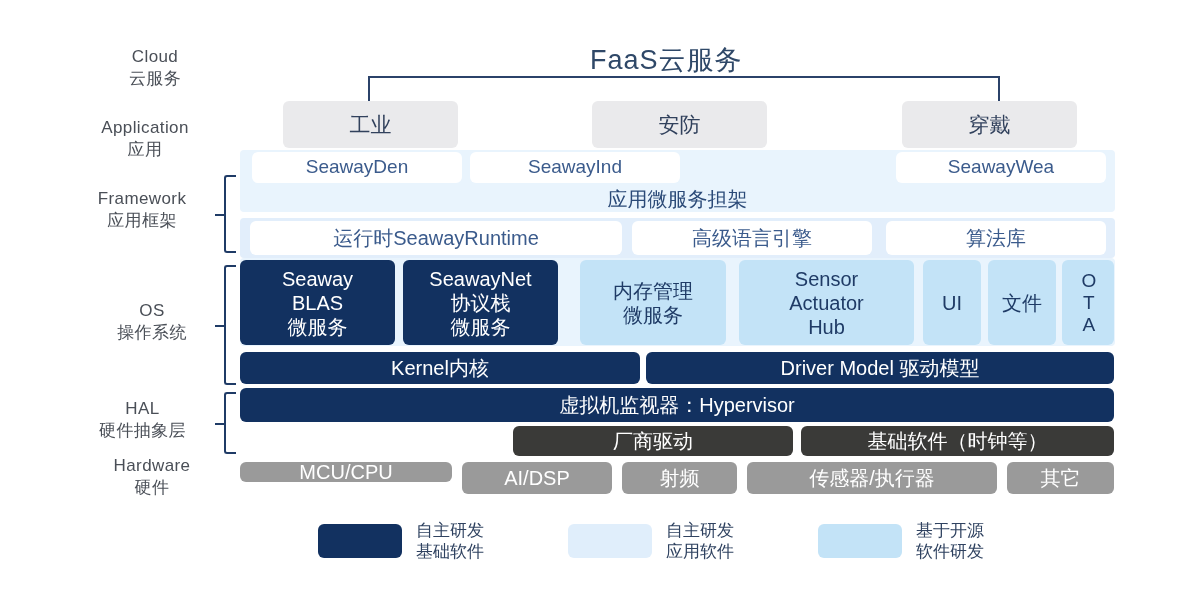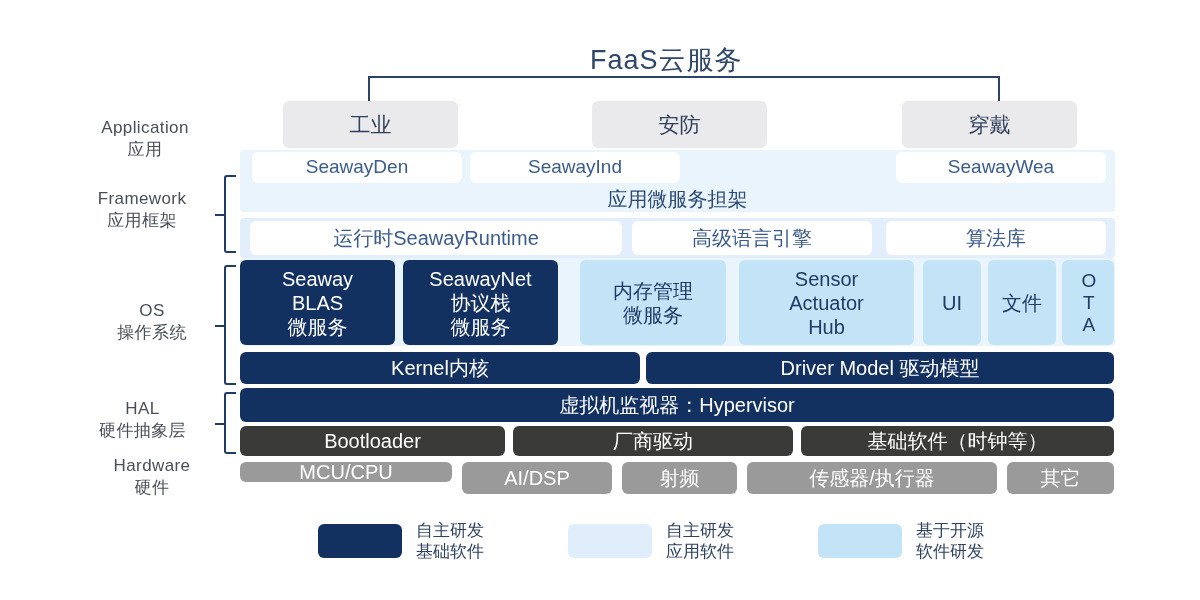--- a/index.html
+++ b/index.html
@@ -87,20 +87,24 @@
     color: #2f4260;
     line-height: 1.25;
     white-space: pre-line;
   }
 </style>
 </head>
 <body>
 
 <div id="stage">
 
+  <div class="layer-label" style="left:95px; top:46px; width:120px;">
+    <span class="en">Cloud</span>
+    <span class="cn">云服务</span>
+  </div>
 
   <div class="layer-label" style="left:62px; top:188px; width:160px;">
     <span class="en">Framework</span>
     <span class="cn">应用框架</span>
   </div>
 
   <div class="layer-label" style="left:70px; top:117px; width:150px;">
     <span class="en">Application</span>
     <span class="cn">应用</span>
   </div>
@@ -169,21 +173,20 @@
   <div class="box c-lightblue" style="left:988px; top:260px; width:68px; height:85px; font-size:20px;">文件</div>
   <div class="box c-lightblue" style="left:1062px; top:260px; width:52px; height:85px; font-size:19px;">
     <span class="vertical">OTA</span>
   </div>
 
   <div class="box c-navy" style="left:240px; top:352px; width:400px; height:32px; font-size:20px;">Kernel内核</div>
   <div class="box c-navy" style="left:646px; top:352px; width:468px; height:32px; font-size:20px;">Driver Model 驱动模型</div>
 
   <div class="box c-navy" style="left:240px; top:388px; width:874px; height:34px; font-size:20px;">虚拟机监视器：Hypervisor</div>
 
-  <div class="box c-darkgray" style="left:240px; top:426px; width:265px; height:30px; font-size:20px;">Bootloader</div>
   <div class="box c-darkgray" style="left:513px; top:426px; width:280px; height:30px; font-size:20px;">厂商驱动</div>
   <div class="box c-darkgray" style="left:801px; top:426px; width:313px; height:30px; font-size:20px;">基础软件（时钟等）</div>
 
   <div class="box c-midgray" style="left:240px; top:462px; width:212px; height:20px; font-size:20px;">MCU/CPU</div>
   <div class="box c-midgray" style="left:462px; top:462px; width:150px; height:32px; font-size:20px;">AI/DSP</div>
   <div class="box c-midgray" style="left:622px; top:462px; width:115px; height:32px; font-size:20px;">射频</div>
   <div class="box c-midgray" style="left:747px; top:462px; width:250px; height:32px; font-size:20px;">传感器/执行器</div>
   <div class="box c-midgray" style="left:1007px; top:462px; width:107px; height:32px; font-size:20px;">其它</div>
 
   <div id="legend">

